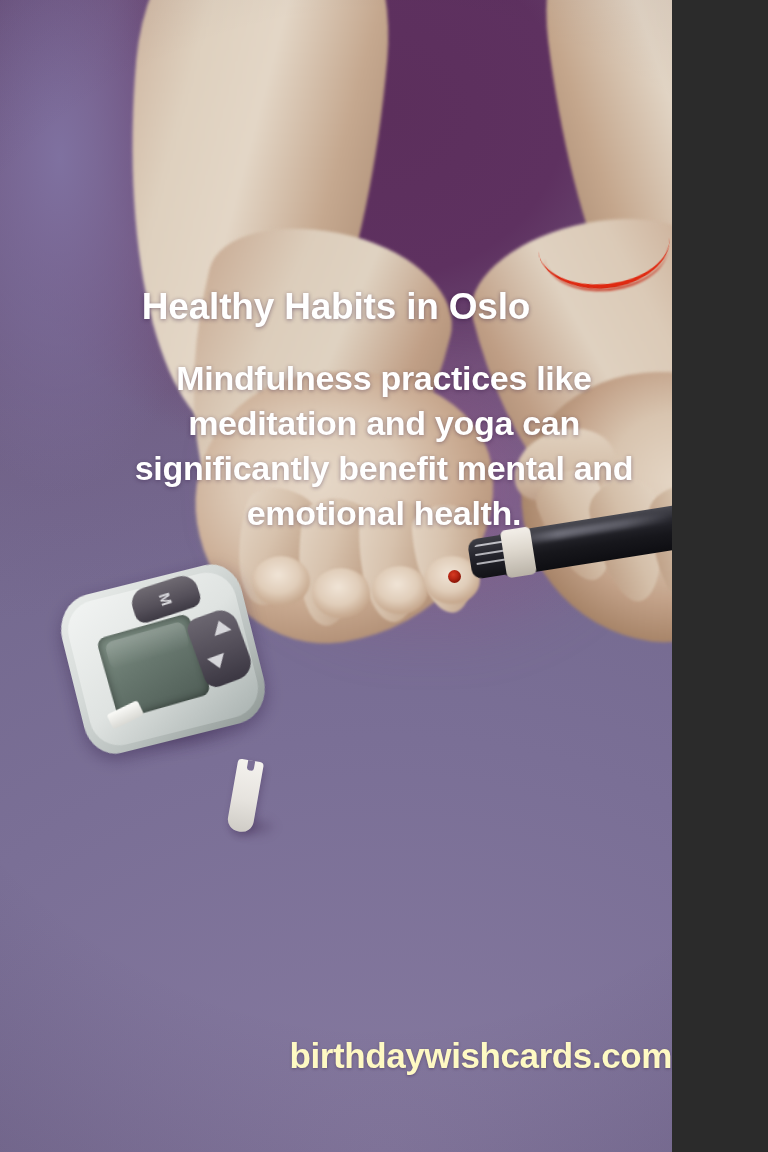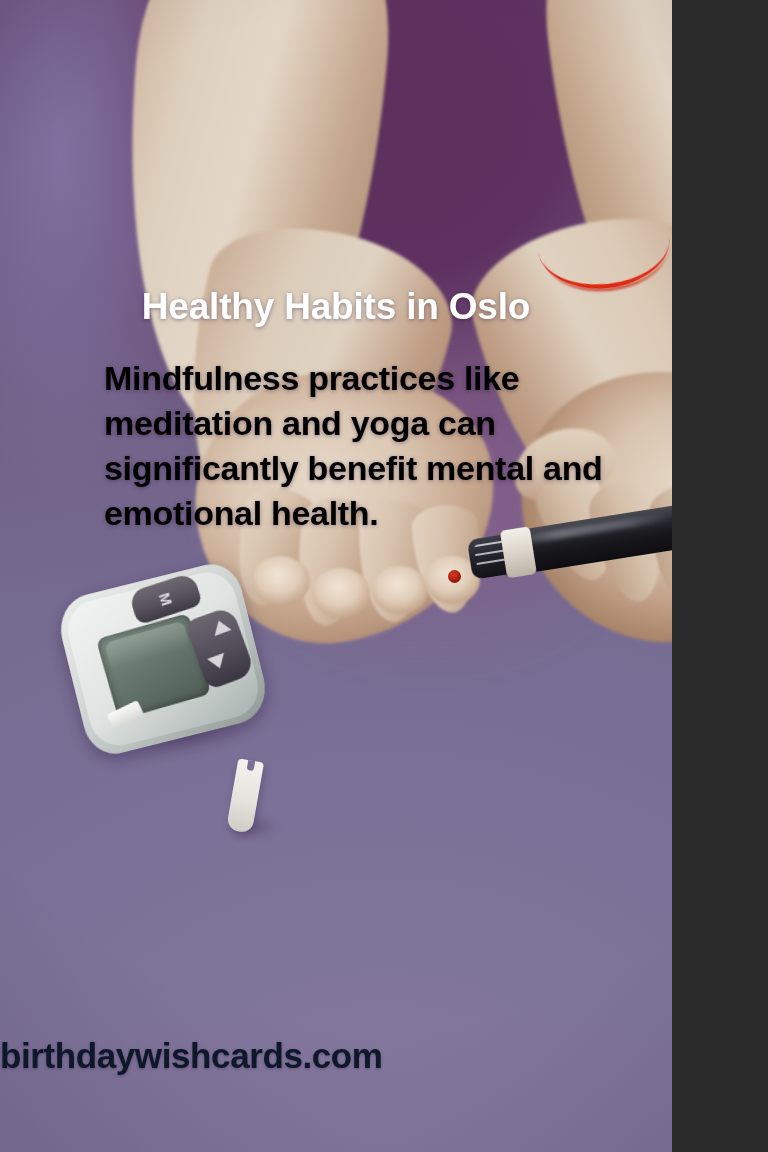--- a/index.html
+++ b/index.html
@@ -385,34 +385,34 @@
     font-size: 37px;
     font-weight: bold;
     letter-spacing: -0.2px;
     text-shadow: 0 1px 4px rgba(40,15,55,0.45);
   }
   .body-text {
     position: absolute;
     left: 104px;
     width: 560px;
     top: 356px;
-    text-align: left;
-    color: #000000;
+    text-align: center;
+    color: #ffffff;
     font-size: 34px;
     font-weight: bold;
     line-height: 1.32;
     letter-spacing: -0.3px;
     text-shadow: 0 1px 4px rgba(40,15,55,0.40);
   }
   .footer {
     position: absolute;
-    left: 0; right: 0;
+    left: 13px; right: 0;
     top: 1036px;
-    text-align: left;
-    color: #0f172a;
+    text-align: right;
+    color: #fef9c3;
     font-size: 35px;
     font-weight: bold;
     letter-spacing: -0.4px;
     text-shadow: 0 1px 3px rgba(40,15,55,0.35);
   }
 </style>
 </head>
 <body>
 
 <div class="card">

